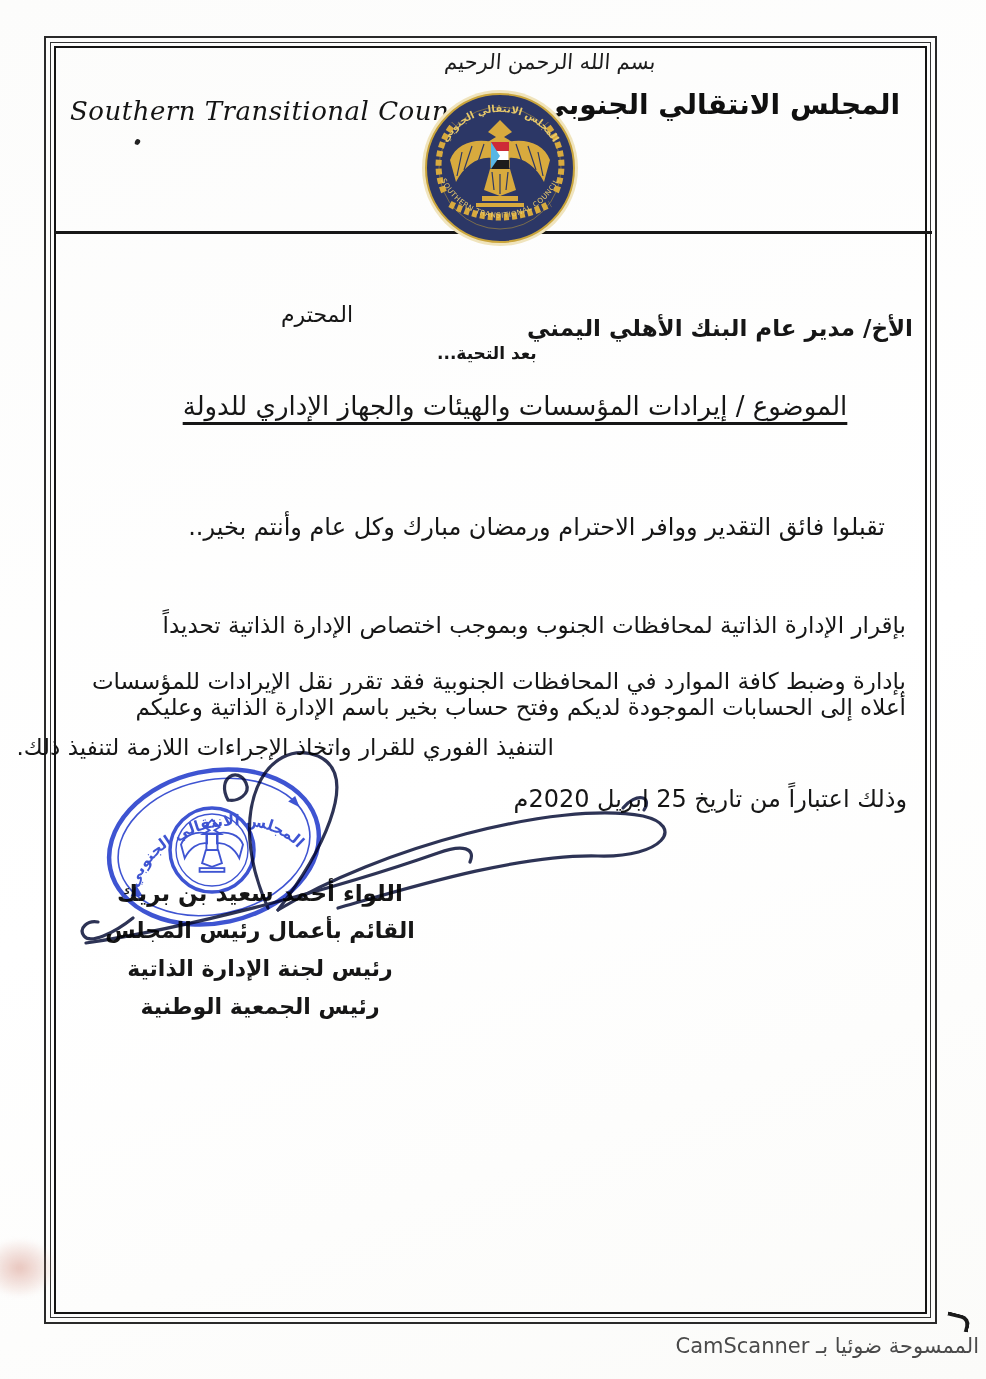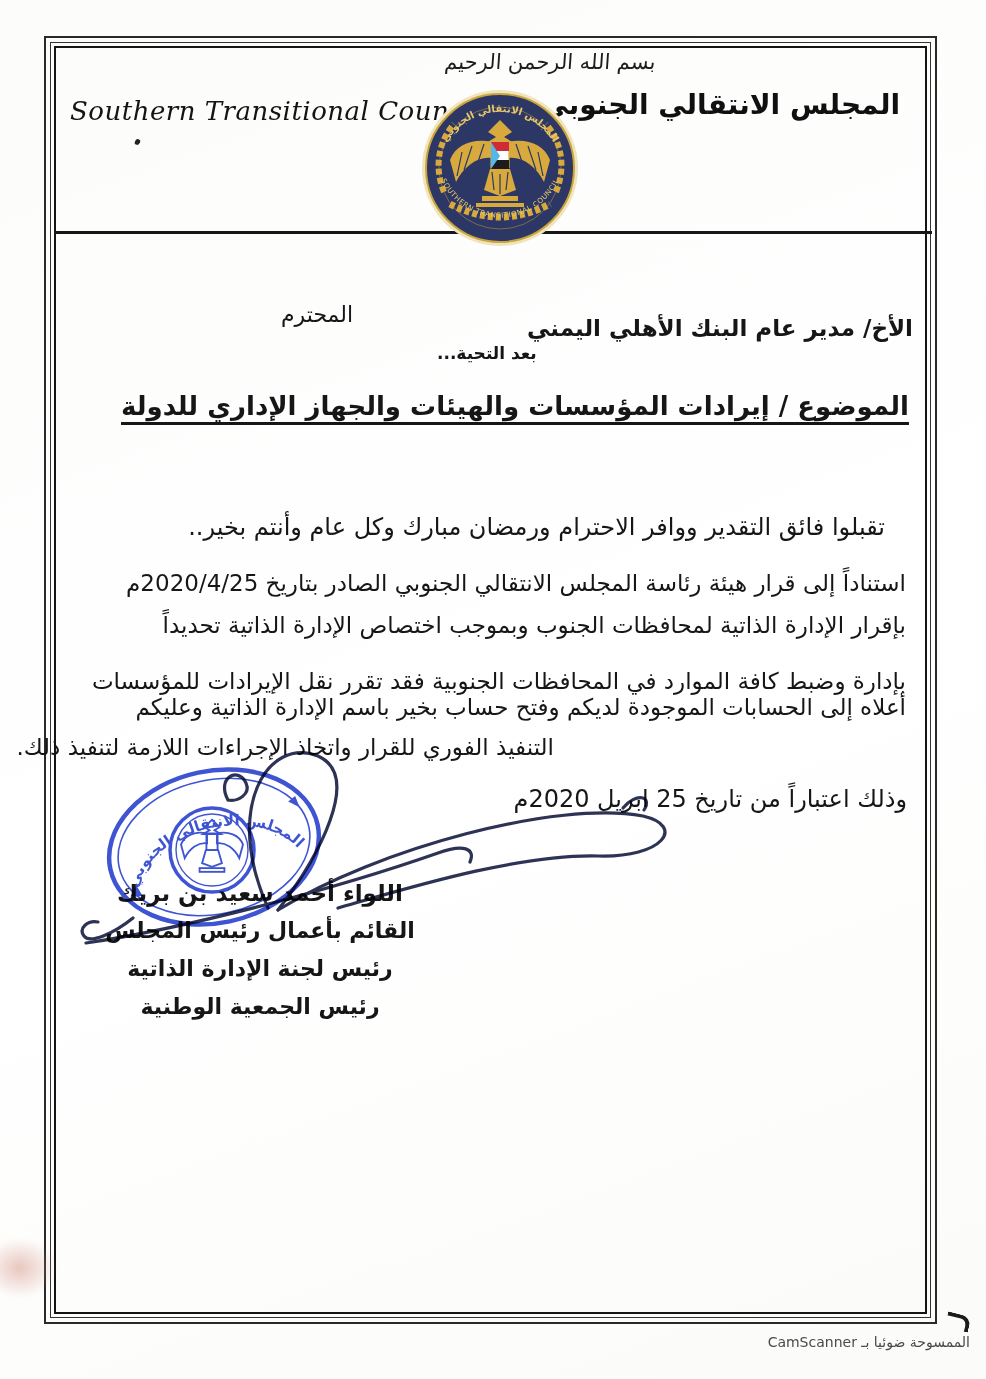--- a/index.html
+++ b/index.html
@@ -21,38 +21,38 @@
   .ink-dot{position:absolute;left:135px;top:139px;width:5px;height:6px;background:#222;border-radius:50% 50% 60% 40%;transform:rotate(25deg);}
   .org-ar{position:absolute;right:86px;top:88px;font-size:28px;font-weight:bold;color:#101010;direction:rtl;}
   .logo{position:absolute;left:420px;top:88px;width:160px;height:160px;z-index:5;}
   .header-rule{position:absolute;left:54px;top:231px;width:878px;height:3px;background:#171717;z-index:2;}
   
   .ar{direction:rtl;unicode-bidi:plaintext;white-space:nowrap;}
   .addressee{position:absolute;right:73px;top:299px;font-size:23px;font-weight:bold;margin-top:16px;}
   .honorific{position:absolute;left:281px;top:302px;font-size:22px;font-weight:normal;}
   .salutation{position:absolute;left:437px;top:343px;font-size:17px;font-weight:bold;}
   .subject{position:absolute;left:110px;top:391px;width:810px;text-align:center;
-    font-size:26px;font-weight:bold;text-decoration:underline;
+    font-size:26px;font-weight:normal;text-decoration:underline;
     text-underline-offset:7px;text-decoration-thickness:2.5px;}
   .greeting{position:absolute;right:101px;top:513px;font-size:24px;}
   .body-line{position:absolute;right:80px;font-size:23px;}
   .bl1{top:570px;} .bl2{top:612px;} .bl3{top:668px;margin-left:8px;} .bl4{top:694px;}
   .bl5{top:734px;right:432px;}
   .date-line{position:absolute;right:79px;top:785px;font-size:24px;}
   
   .stamp{position:absolute;left:92px;top:752px;width:252px;height:190px;z-index:3;
     mix-blend-mode:multiply;opacity:.9;}
   .signature{position:absolute;left:78px;top:738px;width:620px;height:275px;z-index:4;
     mix-blend-mode:multiply;}
   .sig-block{position:absolute;left:105px;top:880px;width:310px;text-align:center;
     direction:rtl;z-index:2;}
   .sig-name{font-size:23px;font-weight:bold;margin-bottom:12px;}
   .sig-title{font-size:22px;font-weight:bold;margin-bottom:13px;}
   
-  .footer{position:absolute;right:16px;top:1334px;font-size:14px;color:#4a4a4a;direction:rtl;}
+  .footer{position:absolute;right:7px;top:1334px;font-size:21px;color:#4a4a4a;direction:rtl;}
   .smudge{position:absolute;left:-18px;top:1238px;width:75px;height:60px;border-radius:50%;
     background:radial-gradient(ellipse at center,rgba(216,152,138,.55),rgba(216,152,138,0) 70%);
     filter:blur(2px);}
   .corner-mark{position:absolute;left:946px;top:1314px;width:20px;height:12px;
     border-top:4px solid #1b1b1b;border-right:4px solid #1b1b1b;border-radius:0 10px 0 0;
     transform:rotate(14deg);}
 </style>
 </head>
 <body>
 
@@ -107,21 +107,20 @@
   </svg>
 
   <div class="header-rule"></div>
 
   <div class="addressee ar">الأخ/ مدير عام البنك الأهلي اليمني</div>
   <div class="honorific ar">المحترم</div>
   <div class="salutation ar">بعد التحية...</div>
   <div class="subject ar">الموضوع / إيرادات المؤسسات والهيئات والجهاز الإداري للدولة</div>
 
   <div class="greeting ar">تقبلوا فائق التقدير ووافر الاحترام ورمضان مبارك وكل عام وأنتم بخير..</div>
-  <div class="body-line bl1 ar">استناداً إلى قرار هيئة رئاسة المجلس الانتقالي الجنوبي الصادر بتاريخ 2020/4/25م</div>
   <div class="body-line bl2 ar">بإقرار الإدارة الذاتية لمحافظات الجنوب وبموجب اختصاص الإدارة الذاتية تحديداً</div>
   <div class="body-line bl3 ar">بإدارة وضبط كافة الموارد في المحافظات الجنوبية فقد تقرر نقل الإيرادات للمؤسسات</div>
   <div class="body-line bl4 ar">أعلاه إلى الحسابات الموجودة لديكم وفتح حساب بخير باسم الإدارة الذاتية وعليكم</div>
   <div class="body-line bl5 ar">التنفيذ الفوري للقرار واتخاذ الإجراءات اللازمة لتنفيذ ذلك.</div>
   <div class="date-line ar">وذلك اعتباراً من تاريخ 25 ابريل 2020م</div>
 
   <svg class="stamp" viewBox="0 0 252 190">
     <g stroke="#2941cd" fill="none" transform="rotate(-12 122 95)">
       <ellipse cx="122" cy="95" rx="106" ry="76" stroke-width="4.5"></ellipse>
       <ellipse cx="122" cy="95" rx="97" ry="67" stroke-width="1.6"></ellipse>

